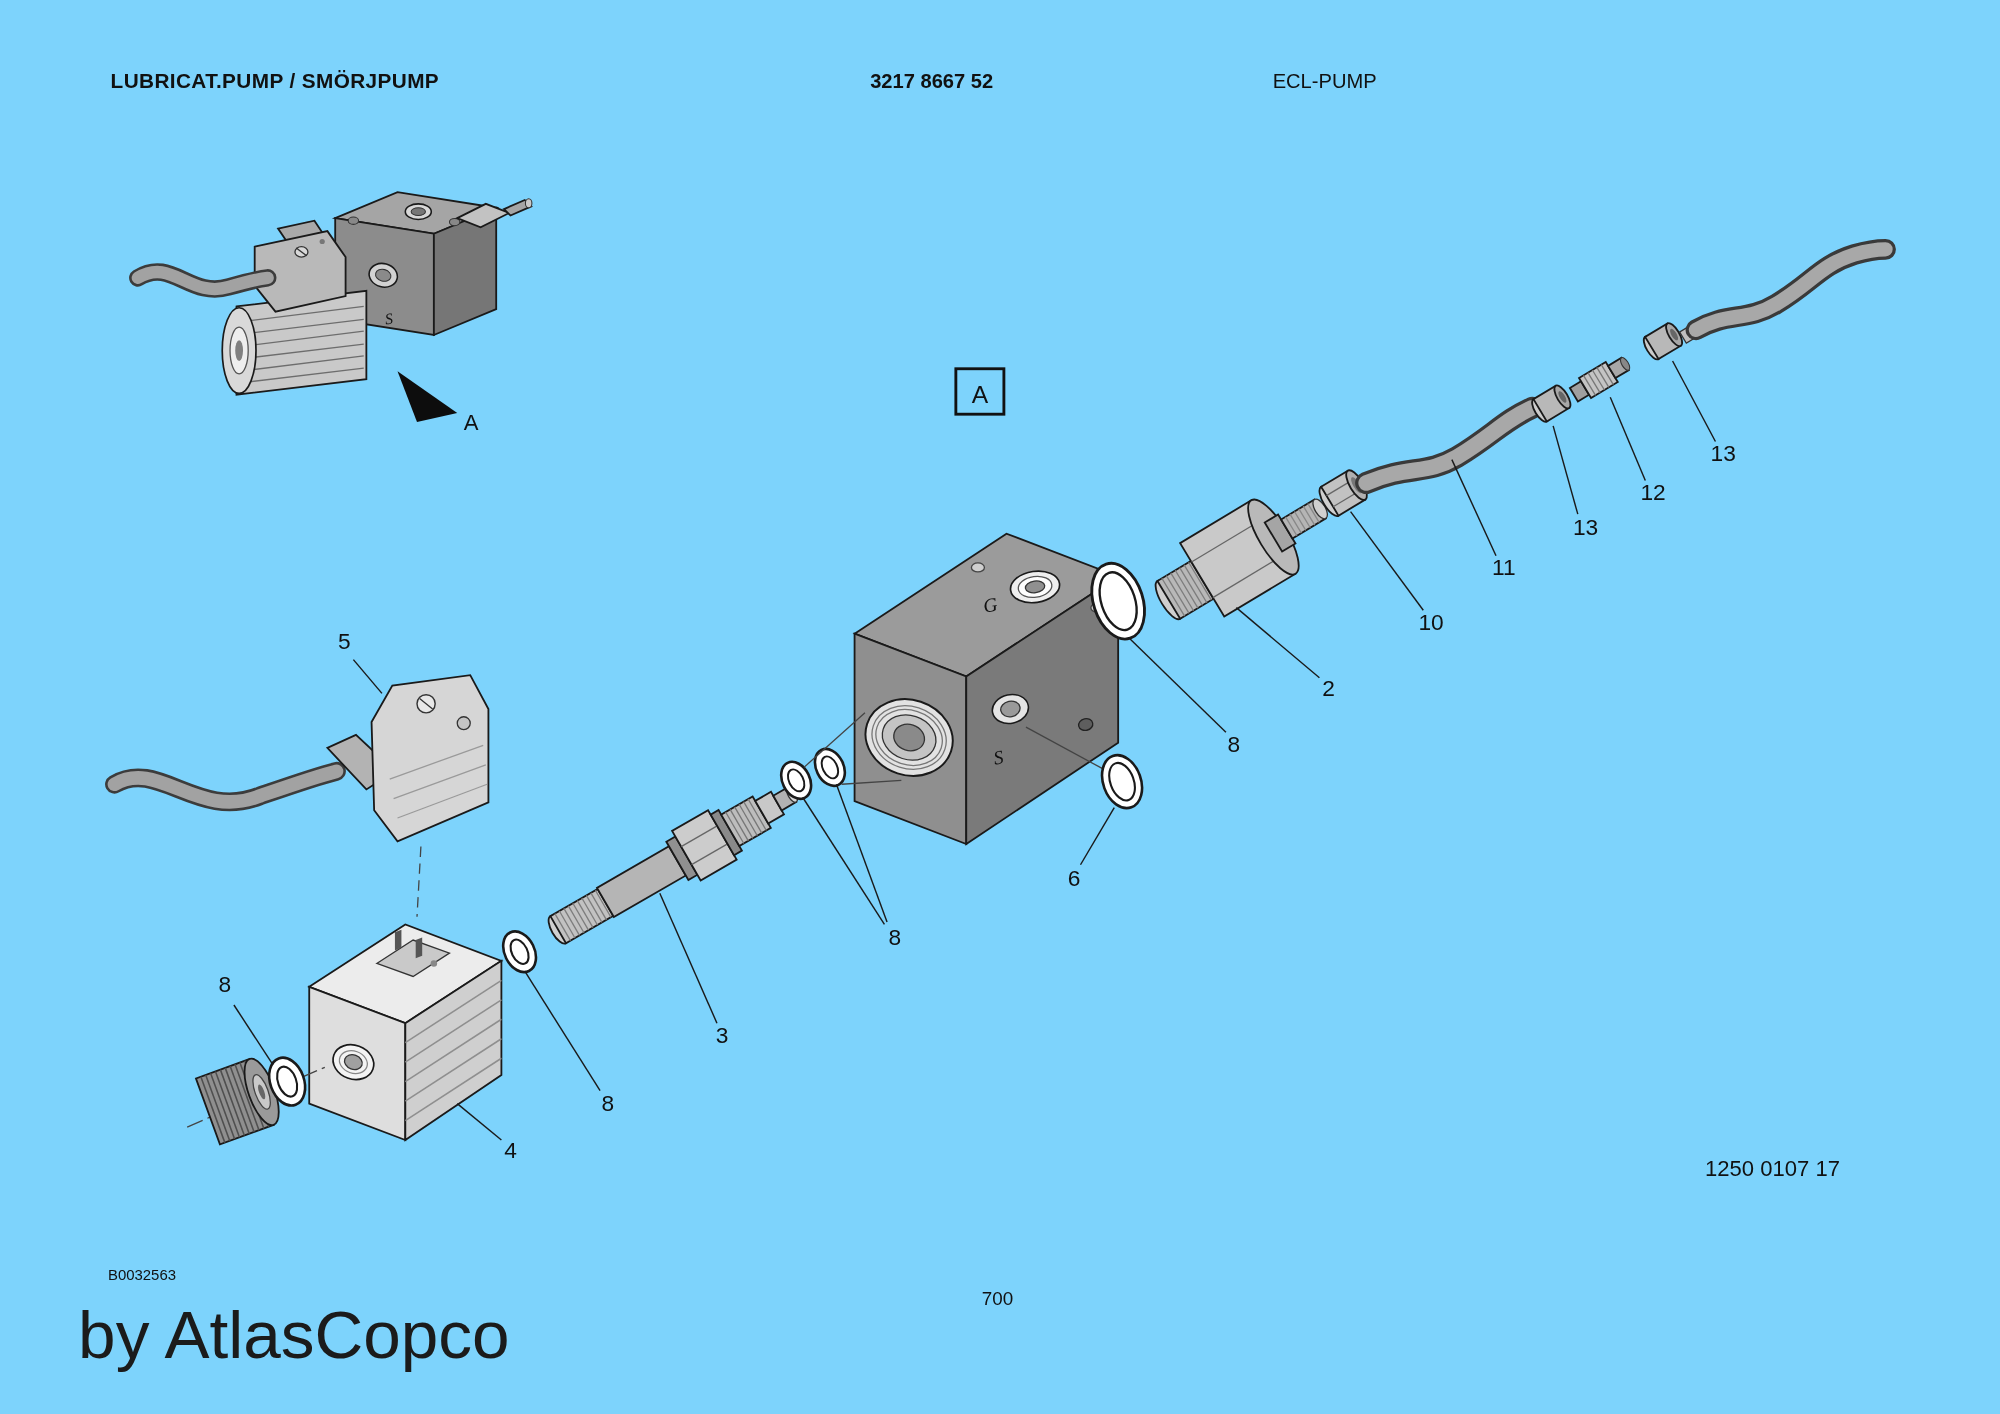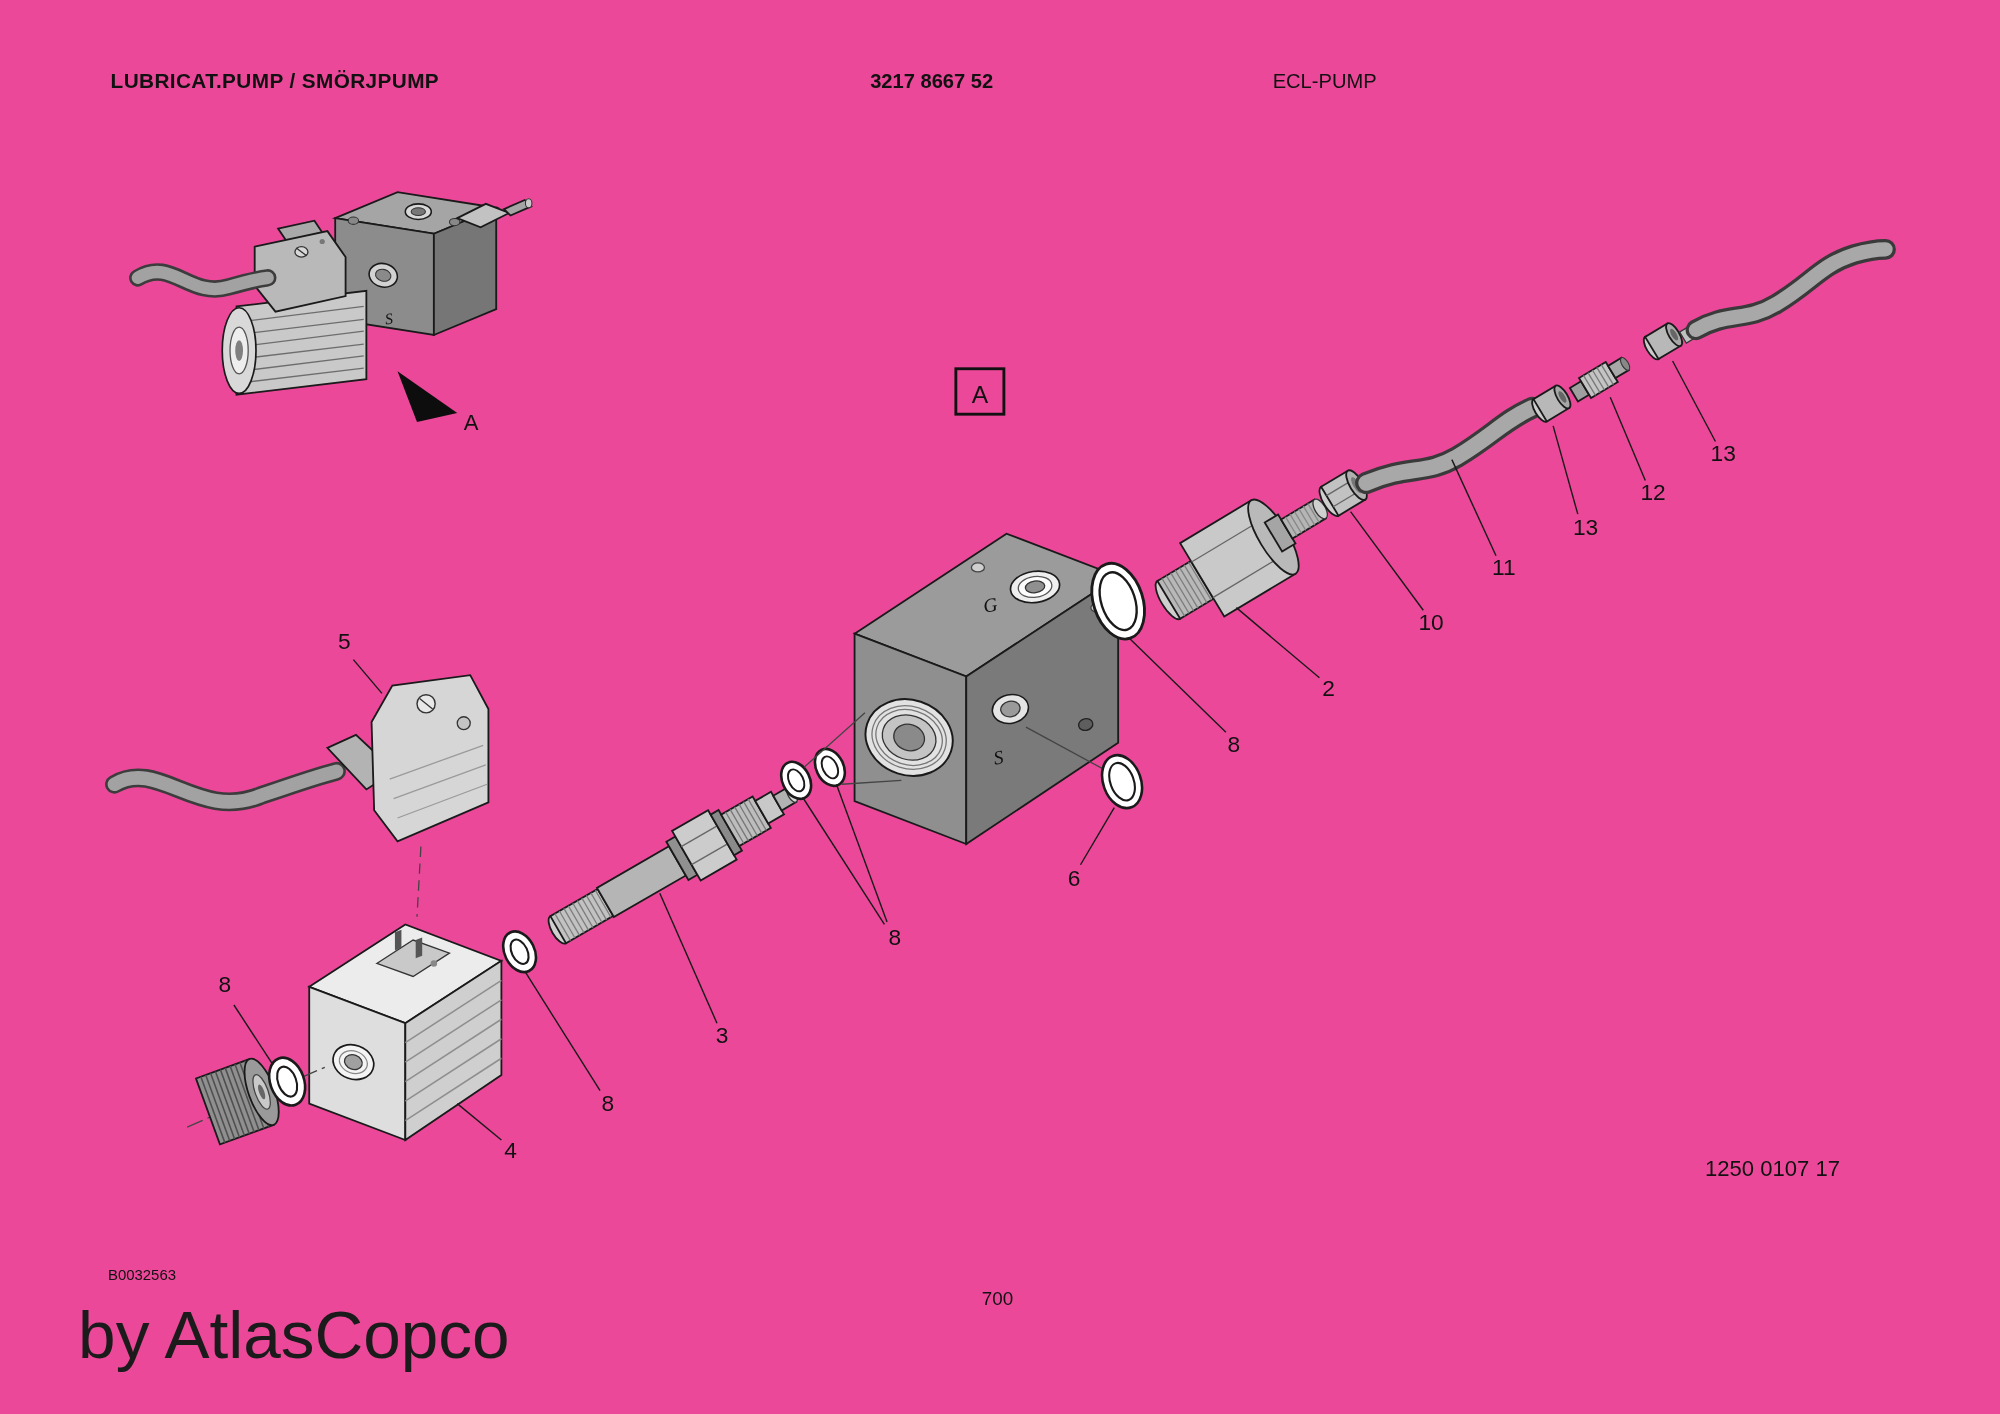--- a/index.html
+++ b/index.html
@@ -1,17 +1,17 @@
 <!DOCTYPE html>
 <html><head>
 <meta charset="utf-8">
 <style>
   html,body{margin:0;padding:0;background:#ffffff;}
   body{width:2000px;height:1414px;position:relative;font-family:"Liberation Sans",sans-serif;overflow:hidden;}
-  .page{position:absolute;inset:0;background:#ec4899;}
+  .page{position:absolute;inset:0;background:#7dd3fc;}
   svg{position:absolute;left:0;top:0;width:100%;height:100%;display:block;}
   text{fill:#111;font-family:"Liberation Sans",sans-serif;}
   .hdr-title{font-size:16px;font-weight:bold;letter-spacing:.3px;}
   .hdr-num{font-size:15.5px;font-weight:bold;}
   .hdr-type{font-size:15.5px;}
   .callout{font-size:17.5px;}
   .marking{font-size:15px;font-style:italic;font-family:"Liberation Serif",serif;}
   .small-marking{font-size:12px;font-style:italic;font-family:"Liberation Serif",serif;}
   .drawing-num{font-size:17px;}
   .ref{font-size:11.5px;}

